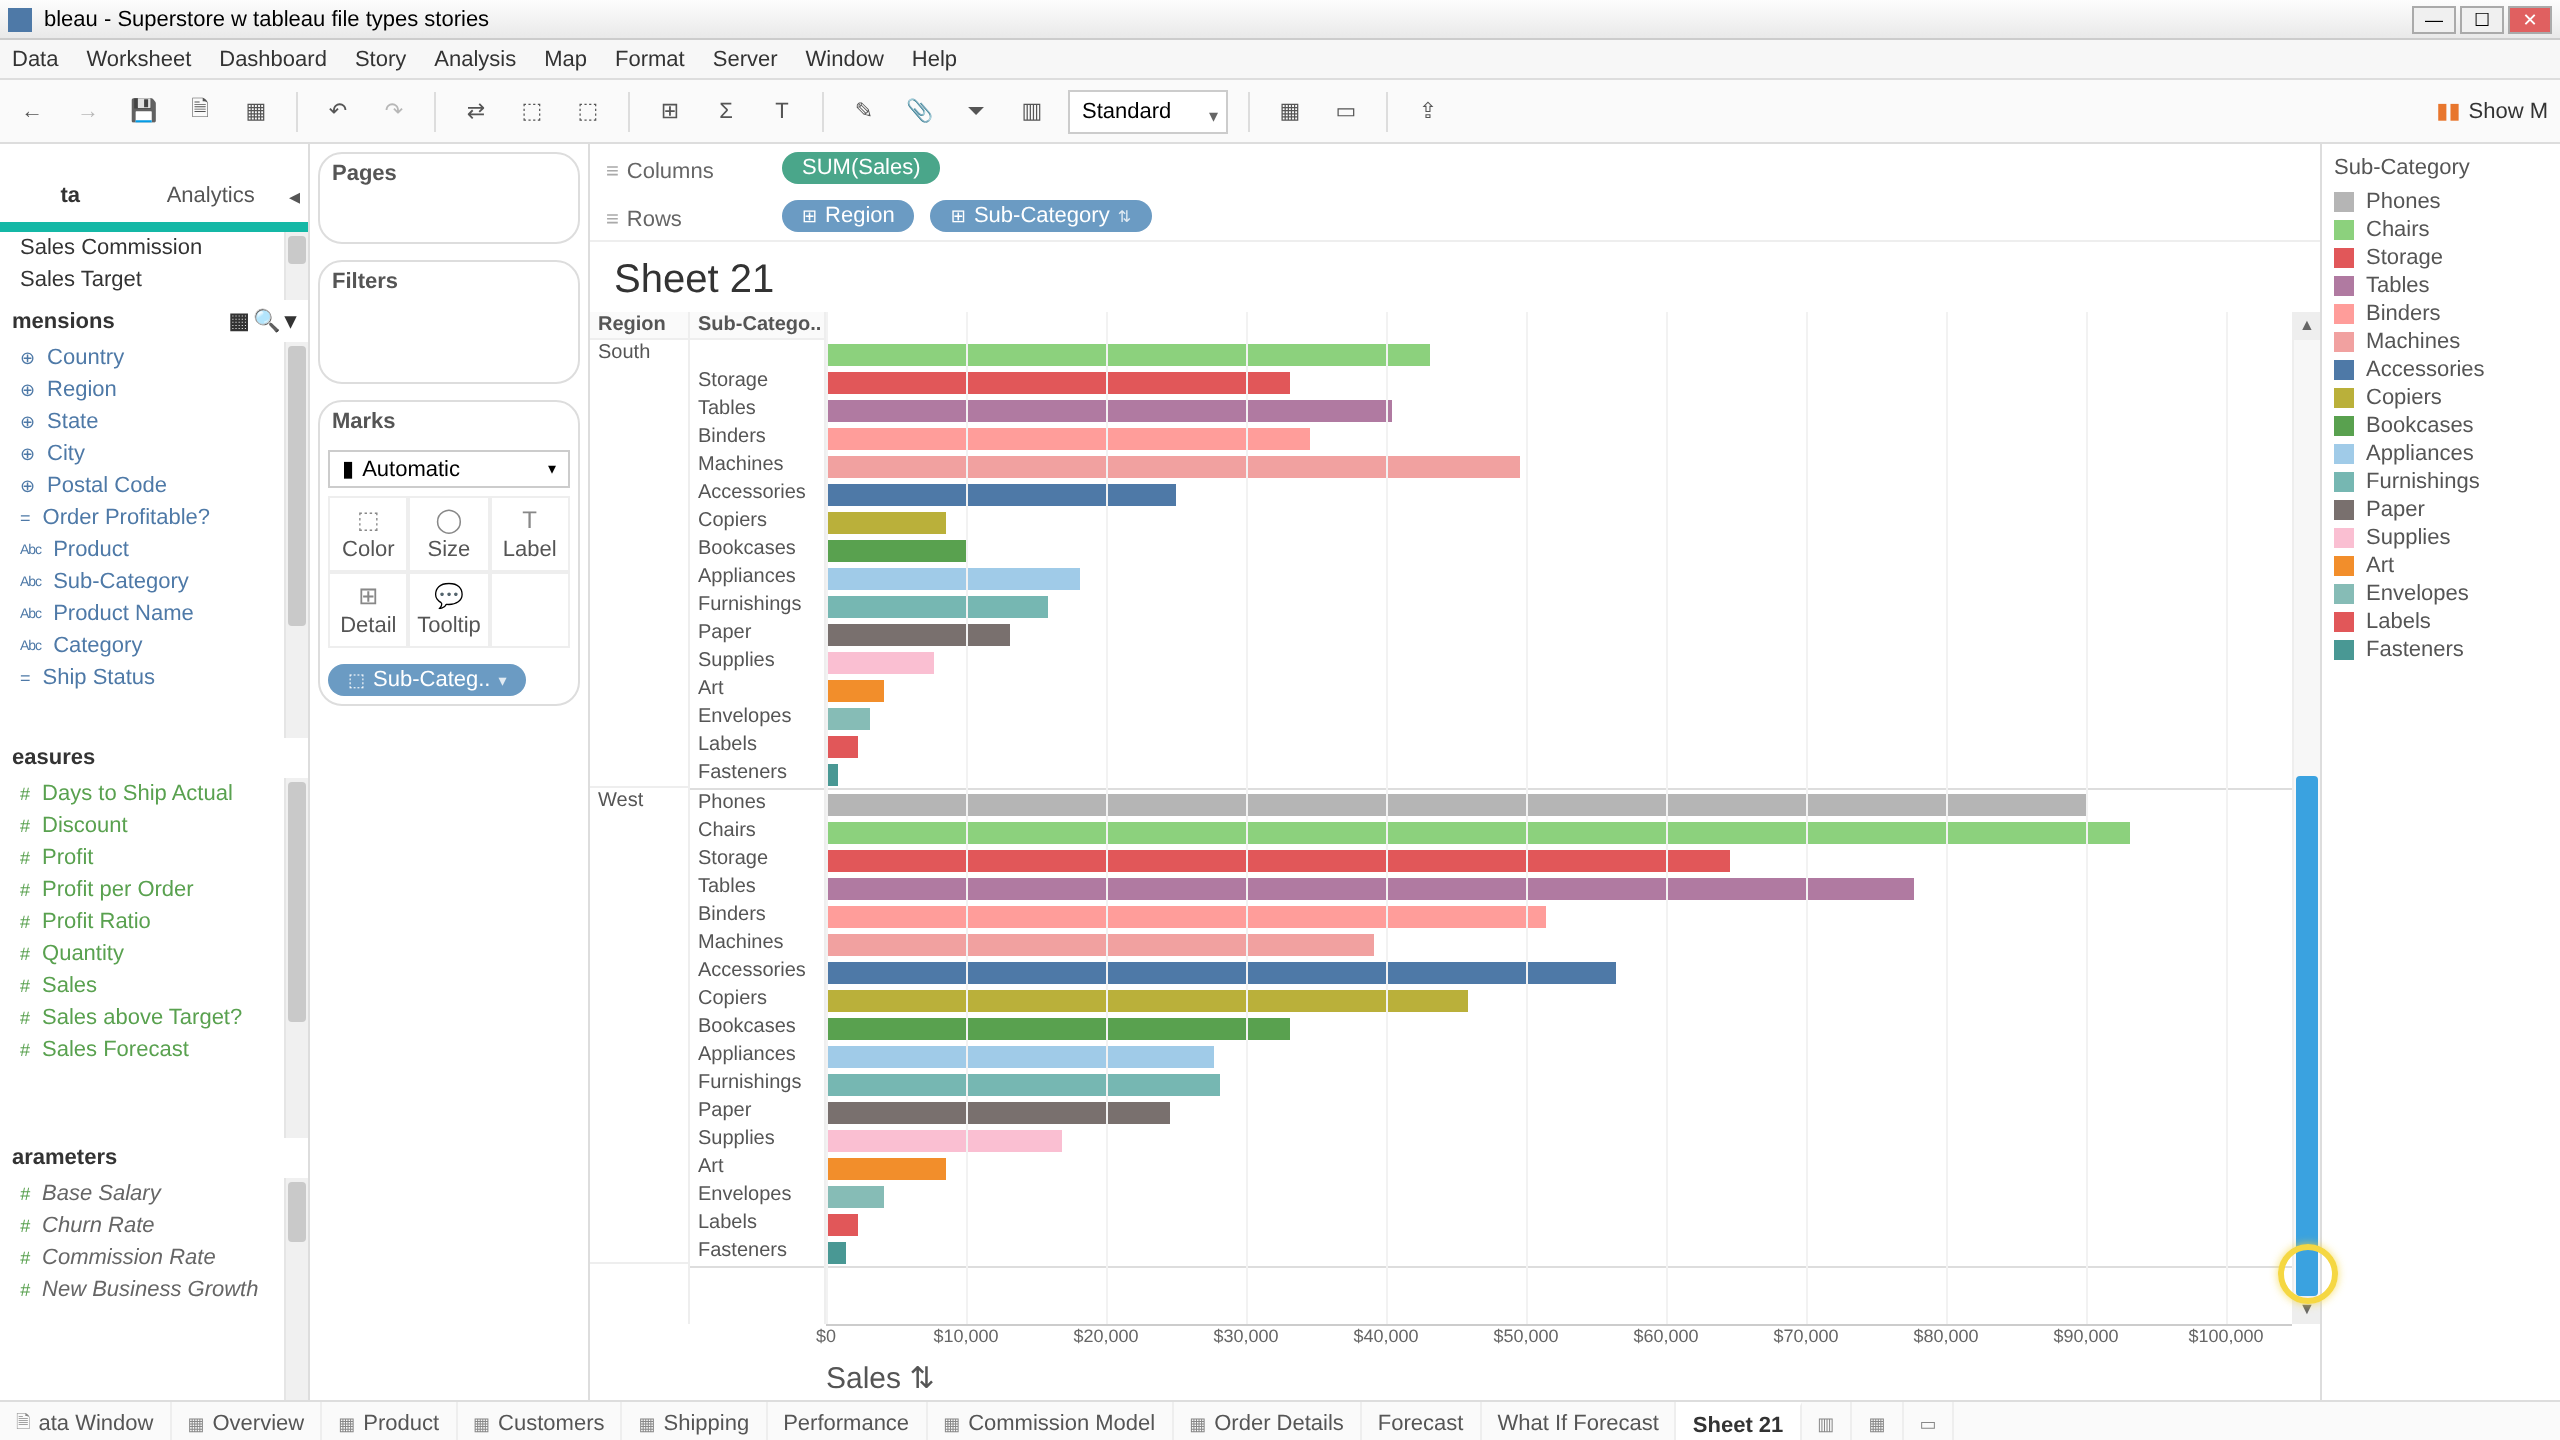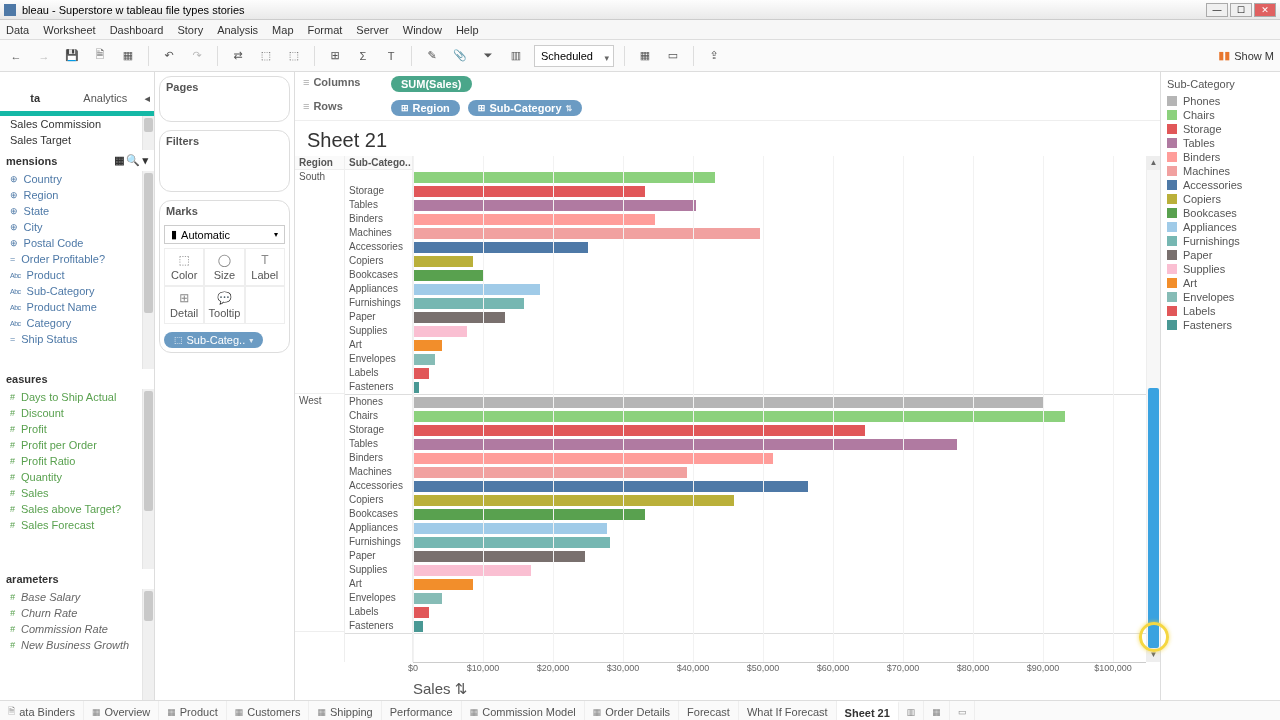--- a/index.html
+++ b/index.html
@@ -46,21 +46,21 @@
 .mg { border: 1px solid #eee; text-align: center; padding: 4px 0; font-size: 9px; color: #555; }
 .mg .mi { display: block; font-size: 12px; margin-bottom: 2px; color: #888; }
 .pill { display: inline-flex; align-items: center; gap: 4px; border-radius: 10px; padding: 2px 10px; color: #fff; font-size: 10px; }
 .pill-dim { background: #6b9bc3; }
 .pill-mea { background: #4aa68a; }
 .pill .caret { font-size: 8px; opacity: .8; }
 .pill .ic { font-size: 9px; }
 
 .center { flex: 1; display: flex; flex-direction: column; }
 .shelves { border-bottom: 1px solid #eee; }
-.shelf { display: flex; align-items: flex-start; padding: 4px 8px; gap: 8px; font-weight: bold; }
+.shelf { display: flex; align-items: flex-end; padding: 4px 8px; gap: 8px; }
 .shelf-lbl { width: 80px; color: #666; display: flex; align-items: center; gap: 4px; }
 .shelf-lbl::before { content: "≡"; color: #aaa; }
 .sheet-title { font-size: 20px; font-weight: 300; padding: 8px 12px 4px; color: #333; }
 .viz { flex: 1; display: flex; position: relative; }
 .row-headers { display: flex; }
 .rh-col { border-right: 1px solid #eee; }
 .rh-cell { height: 14px; line-height: 14px; padding: 0 4px; font-size: 10px; color: #555; white-space: nowrap; }
 .rh-head { font-weight: 600; background: #fafafa; border-bottom: 1px solid #eee; }
 .bars { position: relative; flex: 1; }
 .bar-row { height: 14px; display: flex; align-items: center; }
@@ -125,21 +125,21 @@
   <div class="tbtn">⬚</div>
   <div class="tsep"></div>
   <div class="tbtn">⊞</div>
   <div class="tbtn">Σ</div>
   <div class="tbtn">T</div>
   <div class="tsep"></div>
   <div class="tbtn">✎</div>
   <div class="tbtn">📎</div>
   <div class="tbtn">⏷</div>
   <div class="tbtn">▥</div>
-  <div class="fit-sel"><span>Scheduled</span></div>
+  <div class="fit-sel"><span>Standard</span></div>
   <div class="tsep"></div>
   <div class="tbtn">▦</div>
   <div class="tbtn">▭</div>
   <div class="tsep"></div>
   <div class="tbtn">⇪</div>
   <div class="showme">
       <span style="color:#e8762d">▮▮</span>
       <span>Show M</span>
     </div>
 </div>
@@ -547,21 +547,21 @@
           <span class="sw" style="background:#499894"></span>
           <span>Fasteners</span>
         </div>
       </div>
   </div>
 </div>
 
 <div class="bottom-tabs">
   <div class="btab">
       <span class="ti">🗎</span>
-      <span>ata Binders</span>
+      <span>ata Window</span>
     </div>
   <div class="btab">
       <span class="ti">▦</span>
       <span>Overview</span>
     </div>
   <div class="btab">
       <span class="ti">▦</span>
       <span>Product</span>
     </div>
   <div class="btab">

